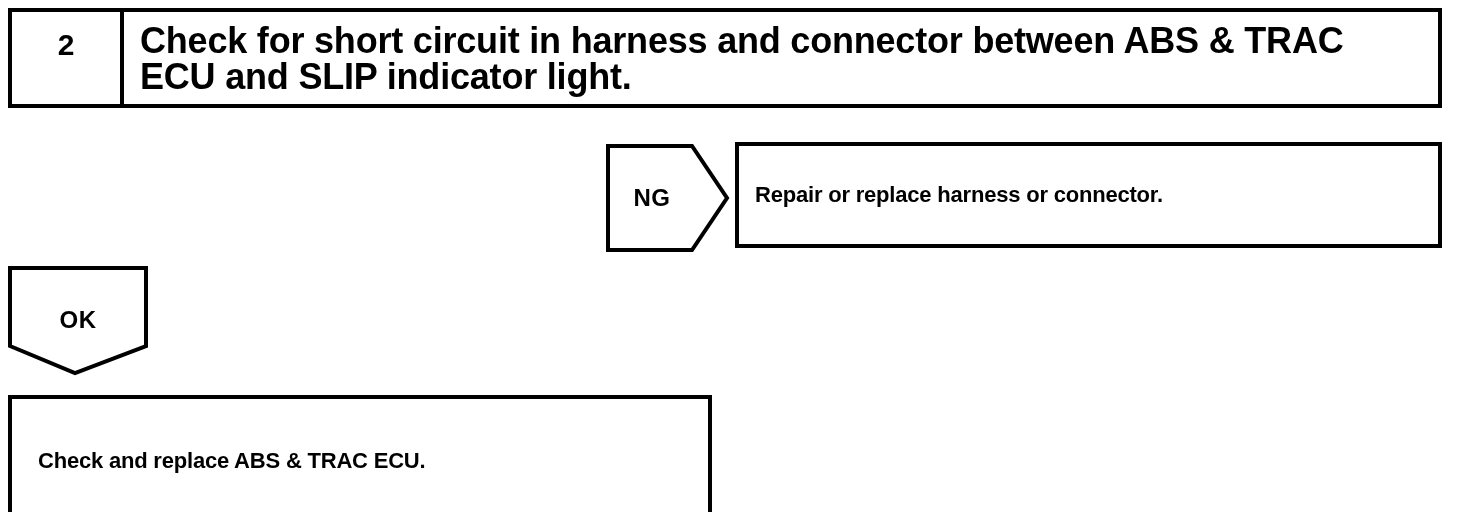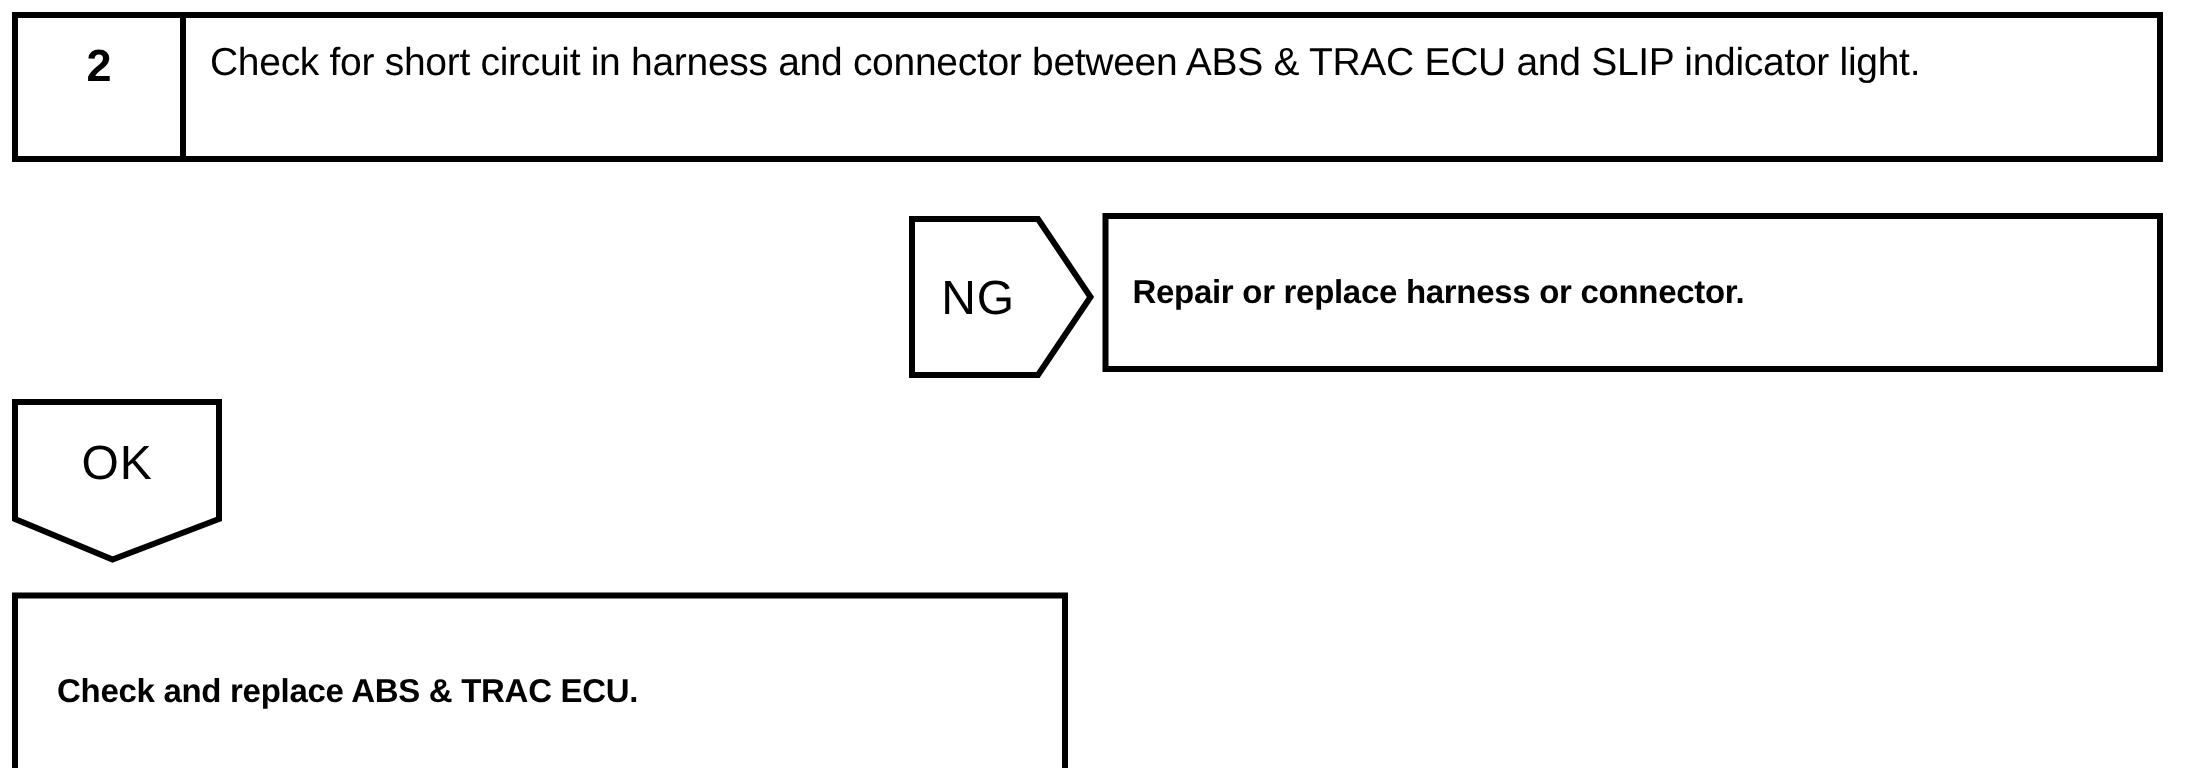--- a/index.html
+++ b/index.html
@@ -35,48 +35,48 @@
     display: flex;
     justify-content: center;
     padding-top: 16px;
     font-size: 30px;
     font-weight: 700;
     line-height: 34px;
   }
   .step-text {
     flex: 1;
     padding: 11px 16px 0 16px;
-    font-size: 26px;
-    font-weight: 400;
+    font-size: 36px;
+    font-weight: 700;
     line-height: 36px;
     letter-spacing: -0.2px;
   }
 
   
   .connector {
     position: absolute;
   }
   .connector svg {
     display: block;
   }
   .connector .pent-label {
     position: absolute;
-    font-size: 32px;
-    font-weight: 400;
+    font-size: 24px;
+    font-weight: 700;
     letter-spacing: 0.5px;
   }
   .ng-connector { left: 606px; top: 144px; width: 124px; height: 108px; }
   .ng-connector .pent-label {
     left: 0; top: 0;
     width: 92px; height: 108px;
     display: flex; align-items: center; justify-content: center;
   }
   .ok-connector { left: 8px; top: 266px; width: 140px; height: 110px; }
   .ok-connector .pent-label {
-    left: 0; top: 0;
+    left: 0; top: 12px;
     width: 140px; height: 84px;
     display: flex; align-items: center; justify-content: center;
   }
 
   
   .action-box {
     position: absolute;
     border: 4px solid #000;
     background: #fff;
     display: flex;

